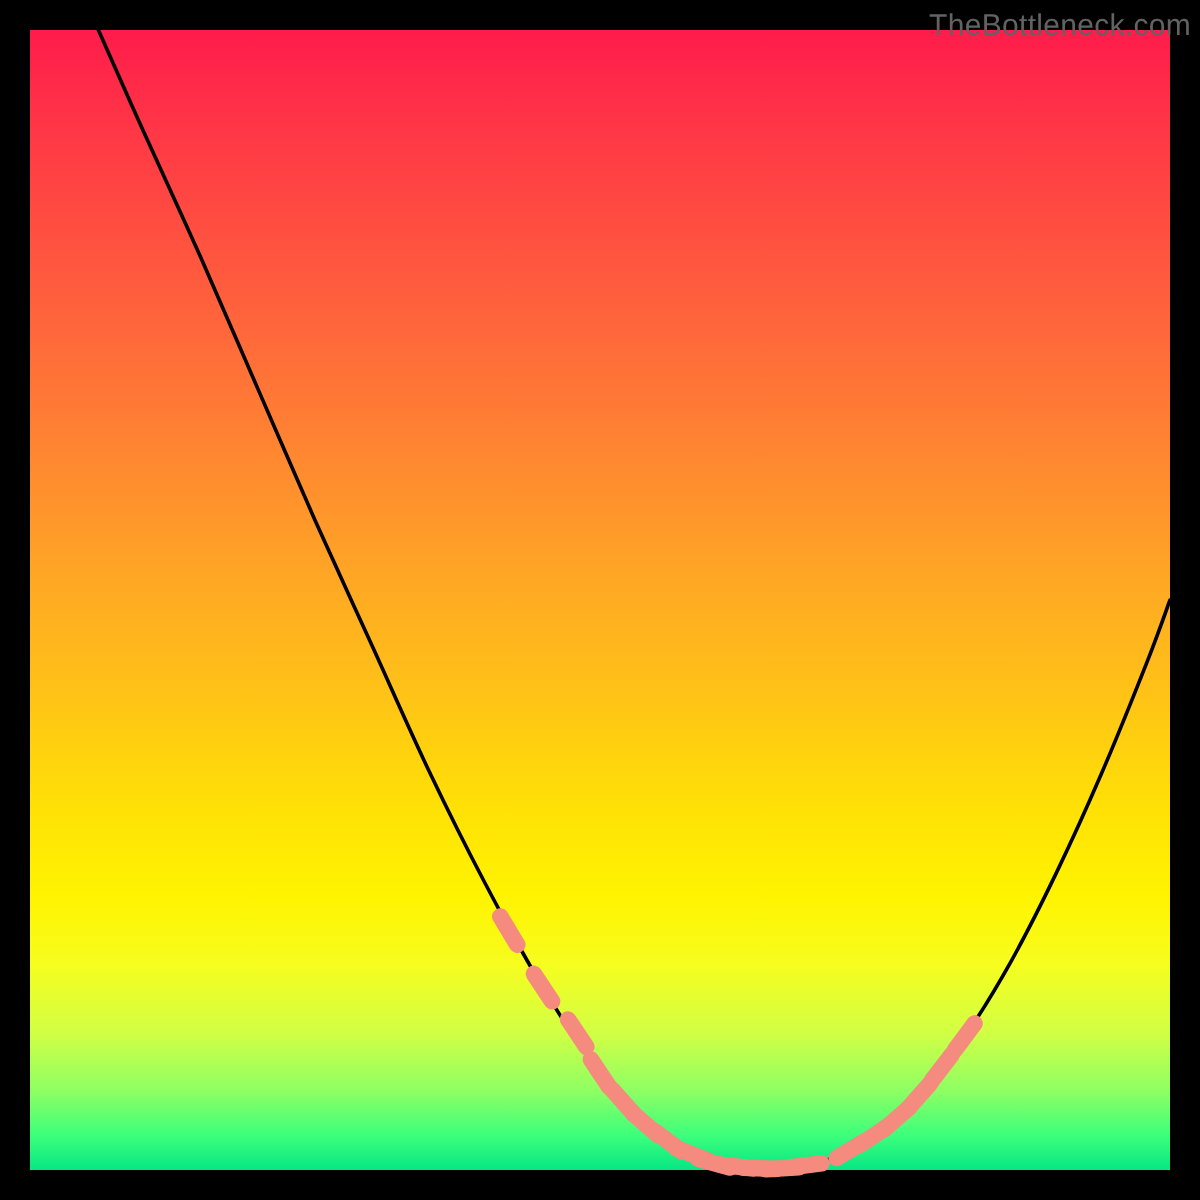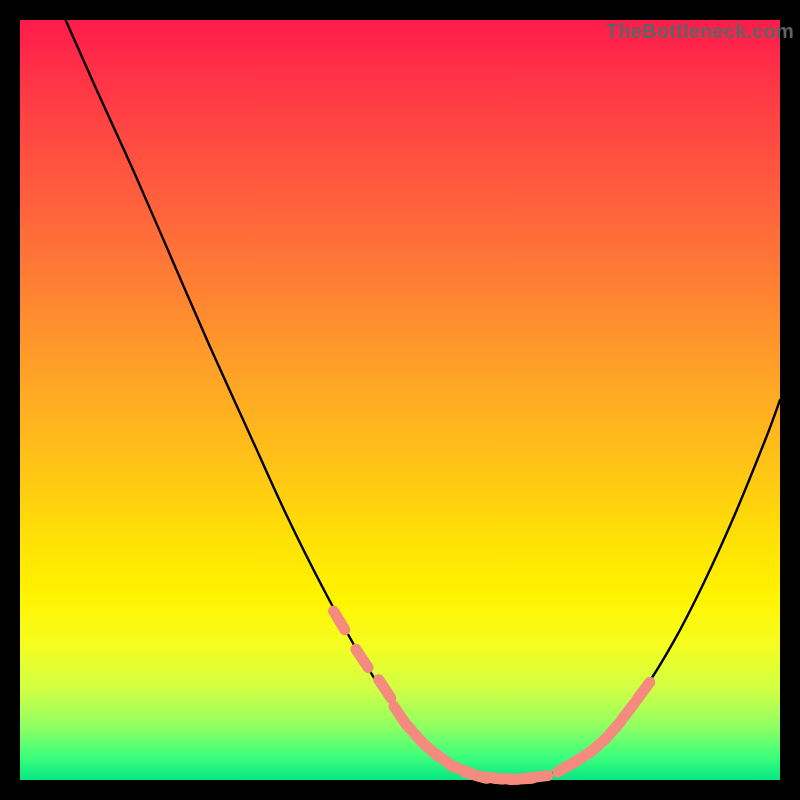--- a/index.html
+++ b/index.html
@@ -46,26 +46,26 @@
   svg.curve {
     position: absolute;
     left: 0;
     top: 0;
     width: 760px;
     height: 760px;
     overflow: visible;
   }
   .watermark {
     position: absolute;
-    top: 20px;
+    top: 6px;
     right: 6px;
     color: #626262;
     font-size: 20px;
     letter-spacing: 0.2px;
-    font-weight: 700;
+    font-weight: 400;
     pointer-events: none;
   }
 </style>
 </head>
 <body>
 
 <div class="frame">
   <div class="plot-area"></div>
 
   <svg class="curve" viewBox="0 0 760 760">

